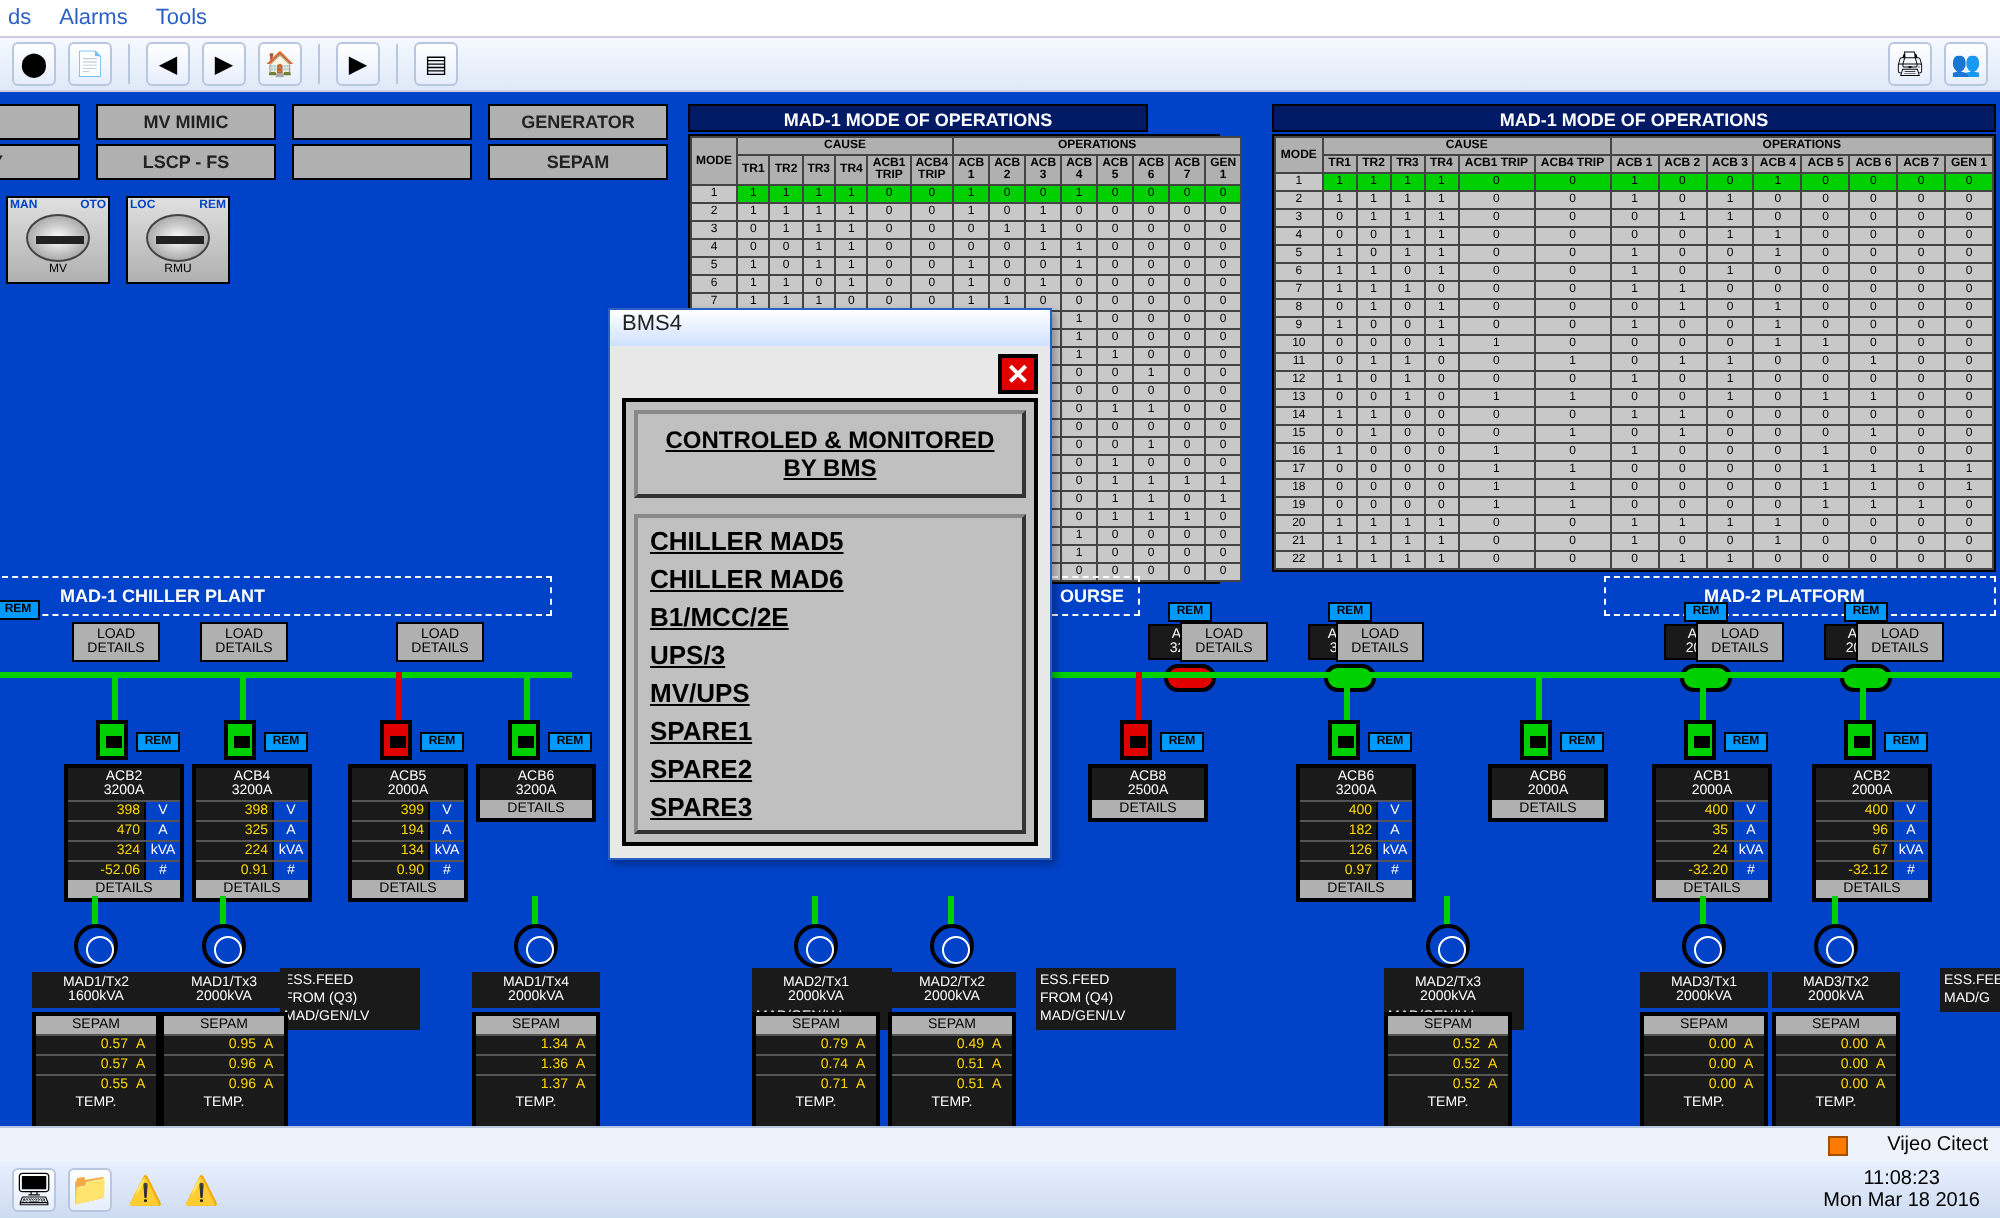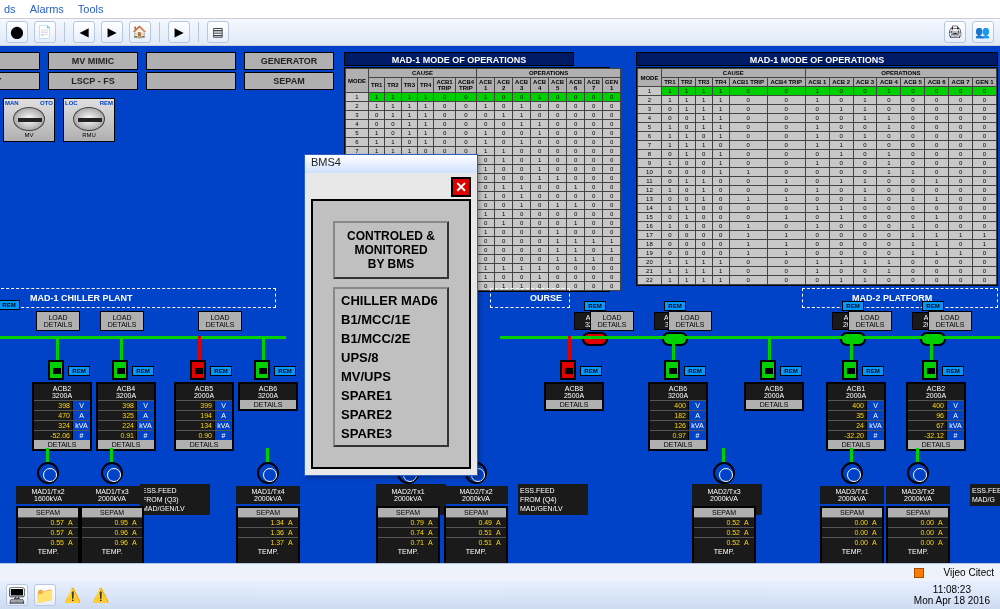--- a/index.html
+++ b/index.html
@@ -50,24 +50,24 @@
   .sepam .stitle{ background:#b0b0b0; color:#000; font-size:7px; text-align:center; padding:1px 0;}
   .sepam .temp{ background:#1a1a1a; height:10px;}
   .loadbtn{ width:44px; background:#b0b0b0; border:1px solid #000; font-size:7px; text-align:center; padding:2px 0;}
   .vbar{ position:absolute; width:3px; background:#00d000;}
   .vbar.red{ background:#e00000;}
   .hbar{ position:absolute; height:3px; background:#00d000;}
   .dashed{ position:absolute; border:1px dashed #fff; }
   .ess{ position:absolute; width:70px; background:#1a1a1a; color:#fff; font-size:7px; padding:2px; line-height:9px;}
 
   
-  .popup{ position:absolute; top:108px; left:304px; width:174px; border:1px solid #2a61c4; background:#e8e8e8; box-shadow:2px 2px 4px rgba(0,0,0,.3);}
+  .popup{ position:absolute; top:108px; left:304px; width:222px; border:1px solid #2a61c4; background:#e8e8e8; box-shadow:2px 2px 4px rgba(0,0,0,.3);}
   .popup .title{ height:18px; background:linear-gradient(#fff,#cfe0ff); font-size:11px; padding:1px 6px; color:#222;}
   .popup .closebox{ position:absolute; top:22px; right:6px; width:20px; height:20px; background:#e00000; border:2px solid #000; color:#fff; font-size:14px; text-align:center; line-height:16px; font-weight:bold;}
-  .popup .inner{ margin:26px 6px 6px 6px; border:2px solid #000; background:#c0c0c0; padding:20px;}
+  .popup .inner{ margin:26px 6px 6px 6px; border:2px solid #000; background:#c0c0c0; padding:4px;text-decoration:underline;}
   .popup .head{ border:2px outset #888; text-align:center; font-weight:bold; padding:6px 2px; font-size:12px;}
   .popup .list{ margin-top:8px; border:2px outset #888; padding:2px 6px; max-height:196px; overflow:hidden;}
   .popup .list div{ font-weight:bold; font-size:13px; padding:2px 0;}
 
   .statusbar{ position:absolute; bottom:0; left:0; right:0; height:18px; background:#eef2fa; border-top:1px solid #b7c7e0; display:flex; align-items:center; font-size:10px;}
   .statusbar .sright{ margin-left:auto; padding-right:6px; display:flex; align-items:center; gap:20px;}
   .taskbar{ height:28px; background:linear-gradient(#e8f0ff,#cddbf1); display:flex; align-items:center; padding:0 6px; gap:6px;}
   .taskbar .tbtn{ width:22px; height:22px; border:1px solid #b7c7e0; border-radius:3px; background:linear-gradient(#fff,#e6eefc); display:flex; align-items:center; justify-content:center;}
   .taskbar .warn{ width:22px; height:22px; display:flex; align-items:center; justify-content:center; font-size:14px;}
   .taskbar .clock{ margin-left:auto; font-size:10px; text-align:center; line-height:11px; padding-right:4px;}
@@ -1365,24 +1365,24 @@
         </div>
       </div>
     </div>
 
   <div class="popup">
     <div class="title">BMS4</div>
     <div class="closebox">✕</div>
     <div class="inner">
       <div class="head" id="pophd">CONTROLED &amp; MONITORED<br>BY BMS</div>
       <div class="list" id="poplist">
+          <div>CHILLER MAD5</div>
           <div>CHILLER MAD6</div>
-          <div>B1/MCC/1E</div>
           <div>B1/MCC/2E</div>
-          <div>UPS/8</div>
+          <div>UPS/3</div>
           <div>MV/UPS</div>
           <div>SPARE1</div>
           <div>SPARE2</div>
           <div>SPARE3</div>
         </div>
     </div>
   </div>
 
   <div class="statusbar">
     <div class="sright">
@@ -1392,15 +1392,15 @@
   </div>
 </div>
 
 <div class="taskbar">
   <div class="tbtn">🖥</div>
   <div class="tbtn">📁</div>
   <div class="warn">⚠️</div>
   <div class="warn">⚠️</div>
   <div class="clock">
     <div>11:08:23</div>
-    <div>Mon Apr 18 2016</div>
+    <div>Mon Mar 18 2016</div>
   </div>
 </div>
 
 </body></html>

